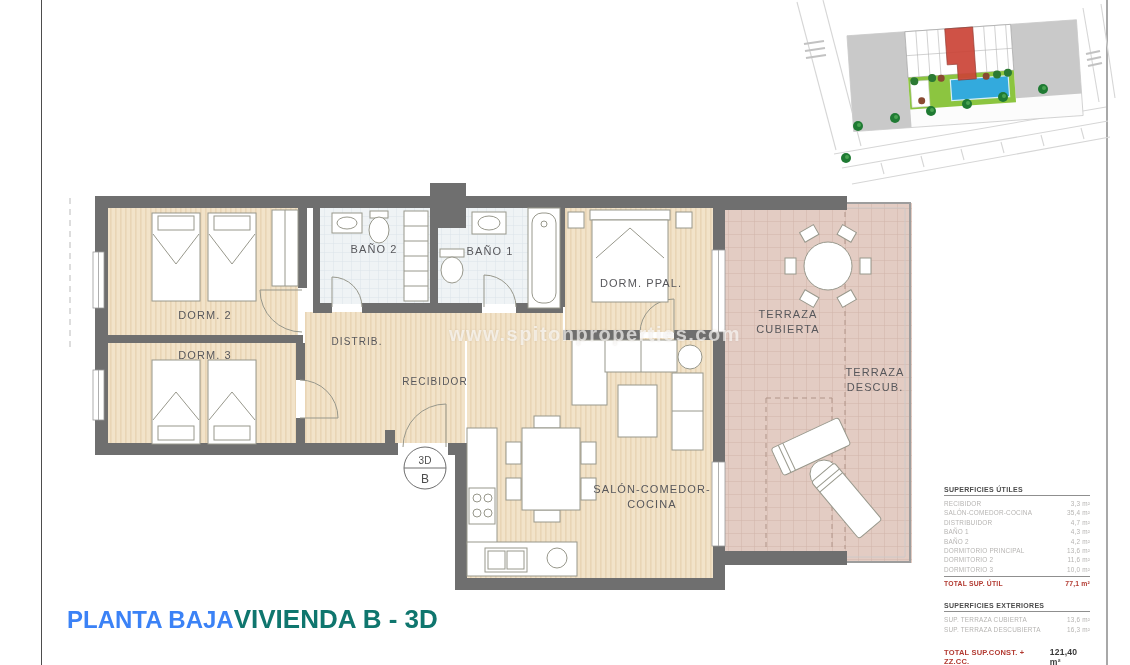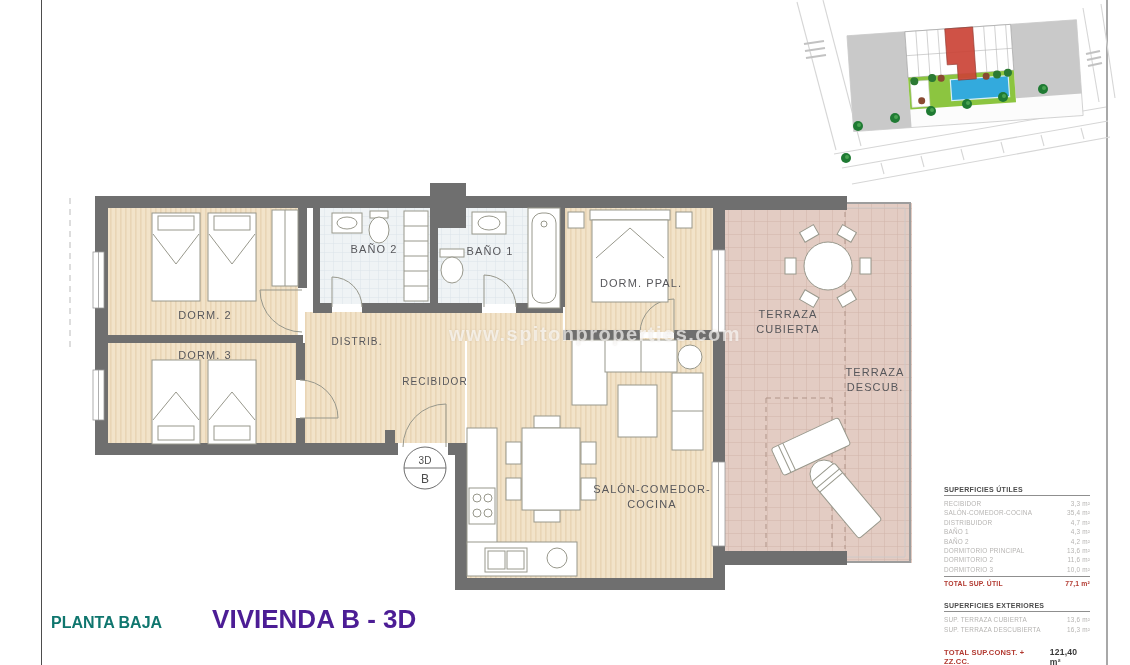--- a/index.html
+++ b/index.html
@@ -6,22 +6,22 @@
   body{width:1130px;height:665px;position:relative;overflow:hidden;font-family:"Liberation Sans",sans-serif;}
   .border-left{position:absolute;left:41px;top:0;width:1px;height:665px;background:#4d4d4d;}
   .border-right{position:absolute;left:1106px;top:0;width:2px;height:665px;background:#a8a8a8;}
   svg.plan{position:absolute;left:0;top:0;}
   .watermark{position:absolute;left:391px;top:323px;width:350px;text-align:right;
     font-size:20px;font-weight:bold;letter-spacing:1.5px;color:rgba(255,255,255,0.65);
     text-shadow:0 0 2px rgba(150,130,110,0.25);pointer-events:none;}
   .titleblock{position:absolute;left:51px;top:604px;line-height:1.05;white-space:nowrap;}
   .t-fase{font-size:24px;font-weight:bold;color:#c3251f;}
   .t-row{display:flex;align-items:baseline;margin-top:2px;}
-  .t-planta{font-size:16px;font-weight:bold;color:#0f766e;}
-  .t-viv{font-size:26px;font-weight:bold;color:#4c1d95;margin-left:50px;}
+  .t-planta{font-size:24px;font-weight:bold;color:#3b82f6;margin-left:16px;}
+  .t-viv{font-size:26px;font-weight:bold;color:#0f766e;}
   .areas{position:absolute;left:944px;top:486px;width:146px;font-size:6.4px;
     color:#b6b4b2;letter-spacing:.2px;}
   .areas .hdr{font-size:7px;font-weight:bold;color:#4b4b4b;letter-spacing:.3px;
     border-bottom:1px solid #8f8f8f;padding-bottom:2px;margin-bottom:3px;}
   .areas .row{display:flex;justify-content:space-between;line-height:9.4px;}
   .areas .total{border-top:1px solid #8f8f8f;margin-top:2px;padding-top:2px;
     font-weight:bold;color:#b23a31;font-size:6.8px;line-height:10px;}
   .areas .sec2{margin-top:13px;}
   .areas .grand{margin-top:13px;font-weight:bold;color:#b23a31;font-size:7.5px;
     display:flex;justify-content:space-between;align-items:baseline;}

